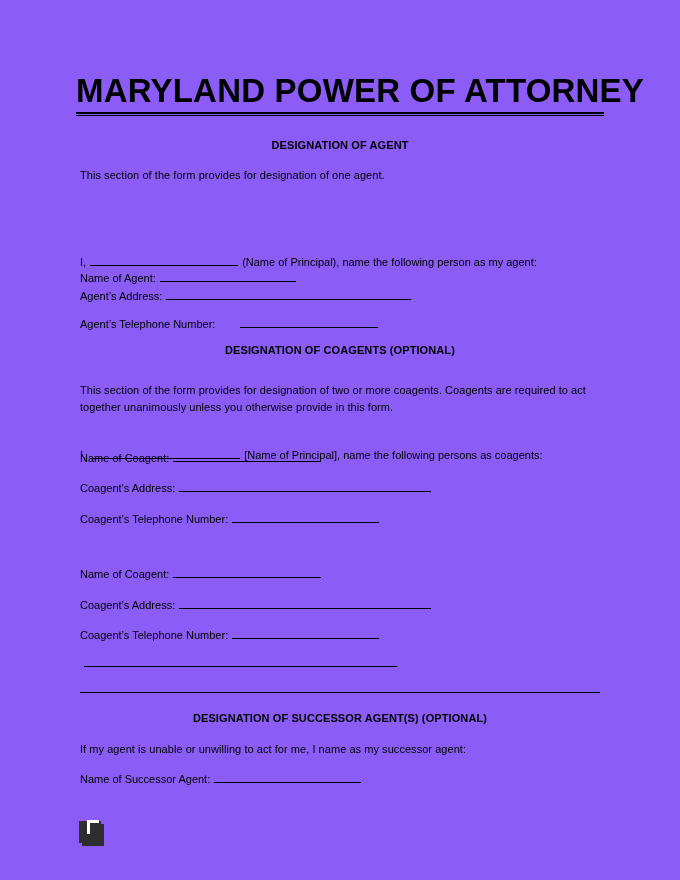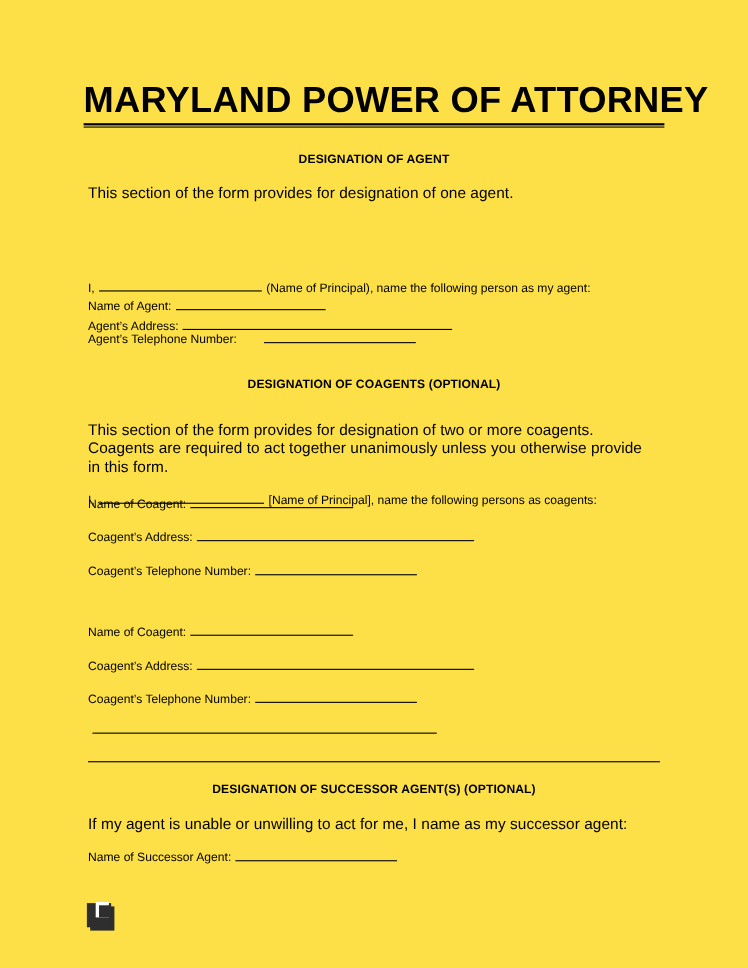--- a/index.html
+++ b/index.html
@@ -13,21 +13,21 @@
     font-family: "Liberation Sans", sans-serif;
     color: #000000;
     position: relative;
     overflow: hidden;
   }
 
   .page {
     position: relative;
     width: 680px;
     height: 880px;
-    background: #fde047;
+    background: #8b5cf6;
   }
 
   
   .doc-title {
     position: absolute;
     left: 76px;
     top: 74px;
     width: 528px;
     text-align: center;
     font-size: 33px;
@@ -56,21 +56,21 @@
     font-size: 11px;
     font-weight: bold;
     letter-spacing: 0.1px;
     white-space: nowrap;
   }
 
   
   .para {
     position: absolute;
     left: 80px;
-    font-size: 14px;
+    font-size: 11px;
     line-height: 17px;
     letter-spacing: 0.05px;
   }
 
   
   .field {
     position: absolute;
     left: 80px;
     font-size: 11px;
     line-height: 15px;
@@ -160,21 +160,21 @@
   <div class="field" style="top:270px;">
     <span class="lbl">Name of Agent:</span>
     <span class="rule" style="width:136px;"></span>
   </div>
 
   <div class="field" style="top:288px;">
     <span class="lbl">Agent’s Address:</span>
     <span class="rule" style="width:245px;"></span>
   </div>
 
-  <div class="field" style="top:300px;gap:21px;">
+  <div class="field" style="top:316px;gap:21px;">
     <span class="lbl">Agent’s Telephone Number:</span>
     <span class="rule" style="width:138px;"></span>
   </div>
 
   <div class="section-heading" style="top:344px;">DESIGNATION OF COAGENTS (OPTIONAL)</div>
 
   <div class="para" style="top:382px; width:516px;">This section of the form provides for designation of two or more coagents. Coagents are required to act together unanimously unless you otherwise provide in this form.</div>
 
   <div class="field" style="top:419px;">
     <span class="lbl">I,</span>

